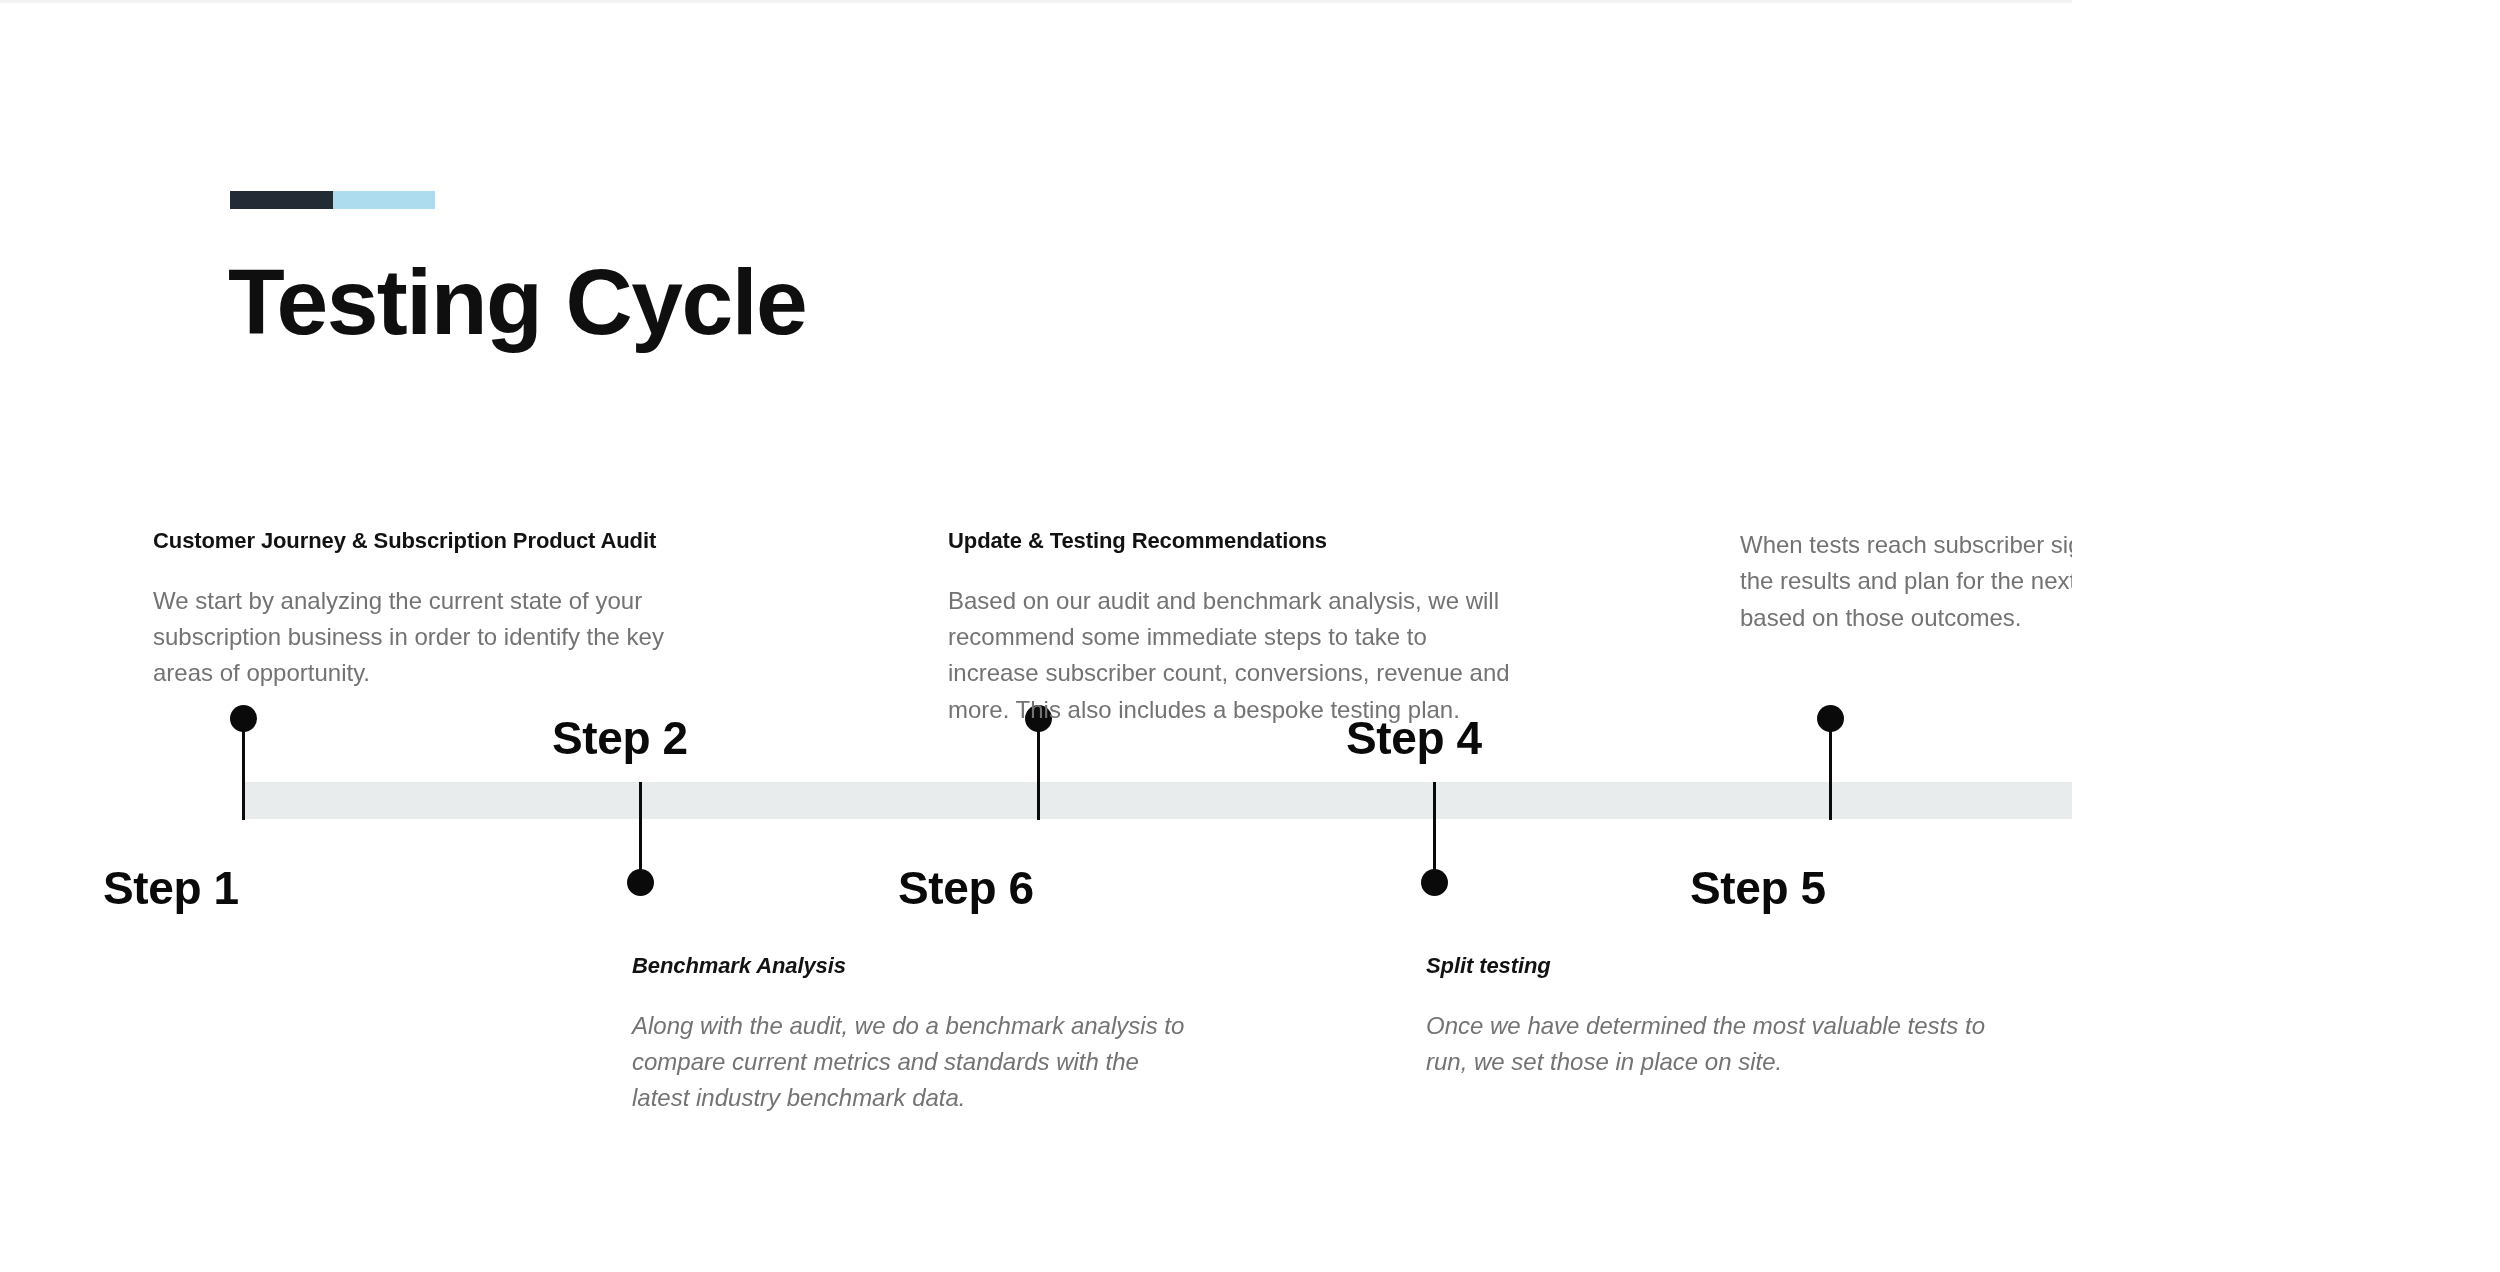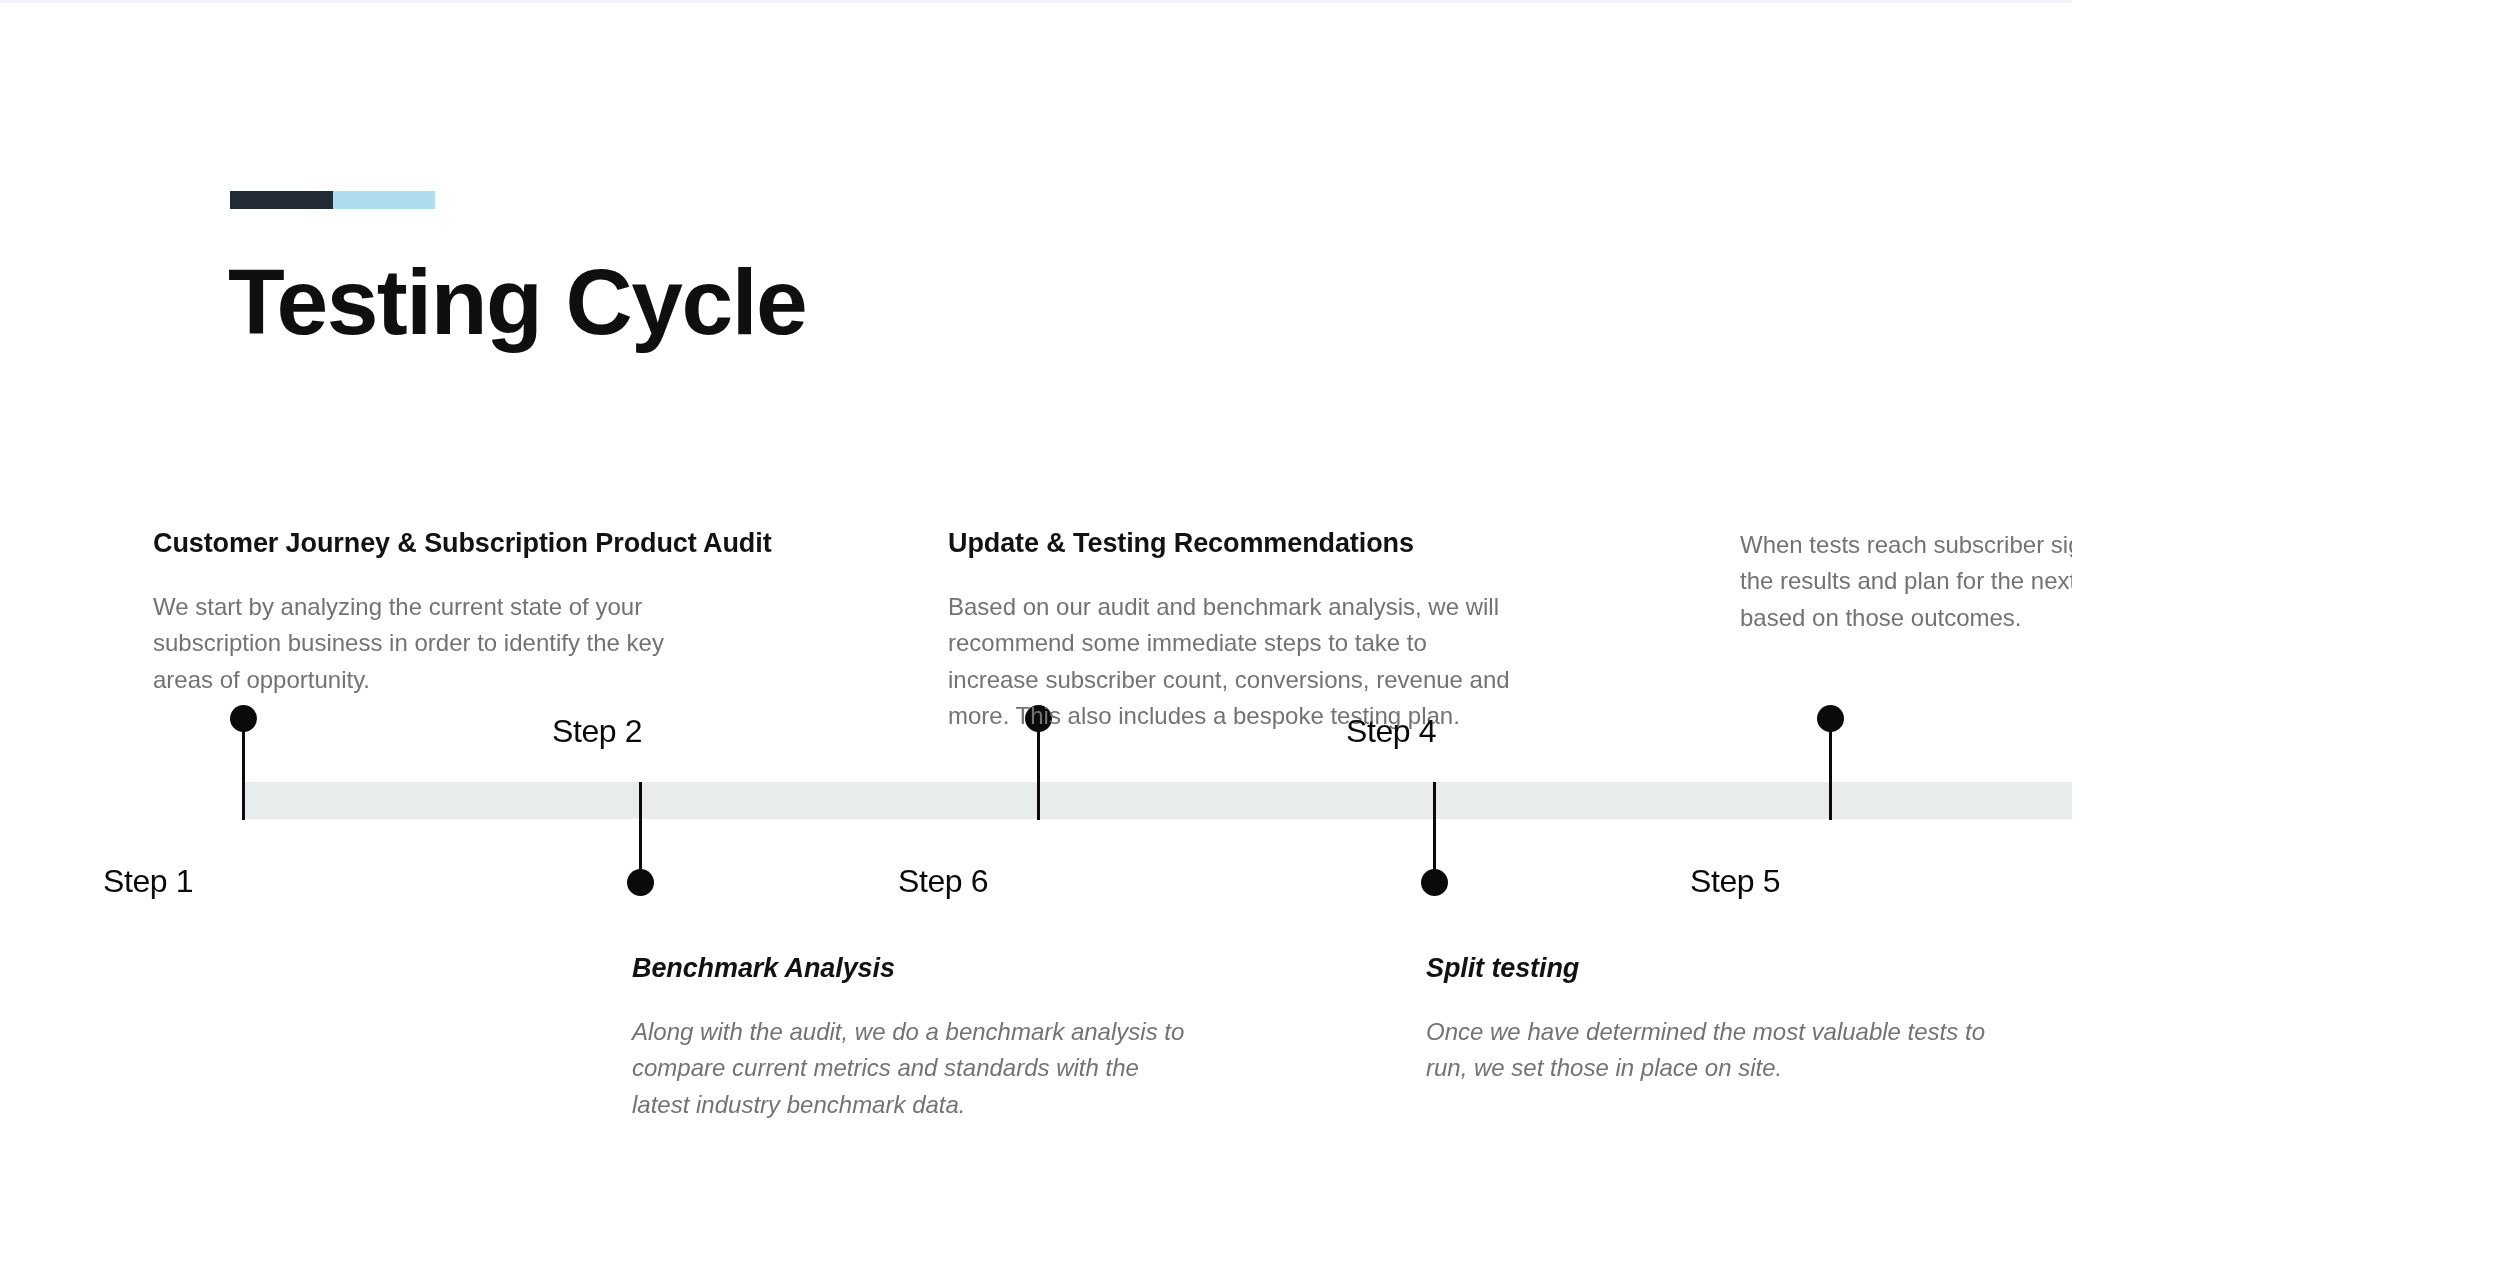--- a/index.html
+++ b/index.html
@@ -91,42 +91,42 @@
   
   .step.up .step-dot  { top: 705px; }
   .step.up .step-stem { top: 718px; height: 102px; }
 
   
   .step.down .step-dot  { top: 869px; }
   .step.down .step-stem { top: 782px; height: 100px; }
 
   .step-label {
     position: absolute;
-    font-size: 32px;
-    font-weight: 400;
+    font-size: 46px;
+    font-weight: 700;
     color: #0a0a0a;
     letter-spacing: -0.4px;
     white-space: nowrap;
     line-height: 1;
     text-align: right;
   }
   .step.up .step-label   { top: 865px; left: -140px; }
   .step.down .step-label { top: 715px; left: -88px; }
 
   
   .step-content {
     position: absolute;
     width: 455px;
   }
   .step.up .step-content   { top: 527px; left: -90px; }
   .step.down .step-content { top: 952px; left: -8px; font-style: italic; }
 
   .step-heading {
     margin: 0 0 28px 0;
-    font-size: 27px;
+    font-size: 22px;
     font-weight: 700;
     color: #121212;
     letter-spacing: -0.1px;
     line-height: 1.25;
     white-space: nowrap;
   }
 
   .step-body {
     margin: 0;
     font-size: 24px;

